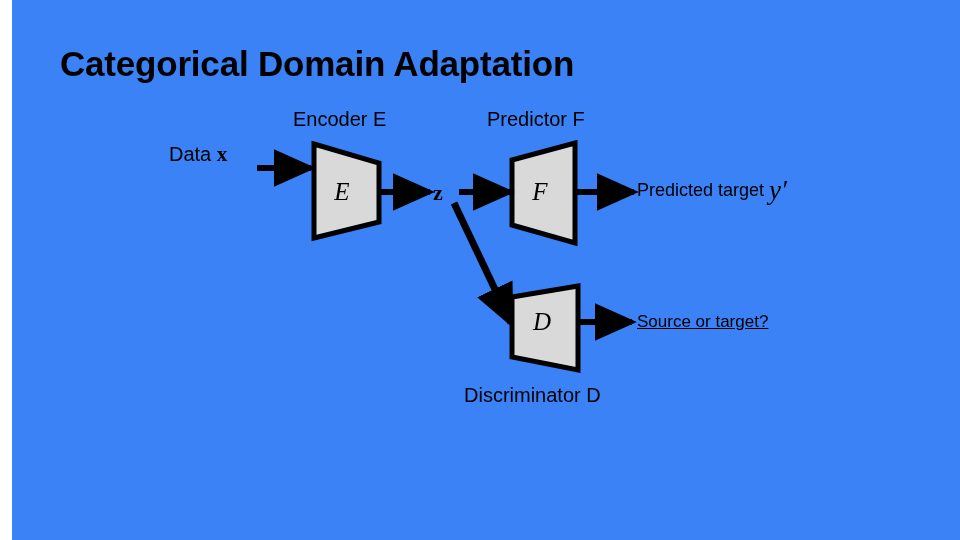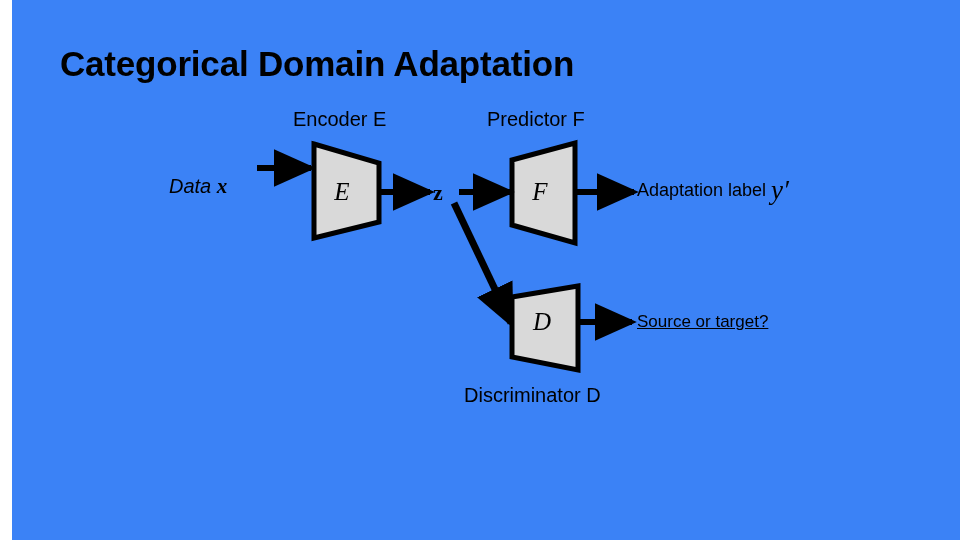--- a/index.html
+++ b/index.html
@@ -48,25 +48,24 @@
     font-family: "Liberation Sans", sans-serif;
   }
   #cap-encoder { left: 281px; top: 108px; }
   #cap-predictor { left: 475px; top: 108px; }
   #cap-discriminator { left: 452px; top: 384px; }
   #label-source-target { left: 625px; top: 312px; font-size: 17px; text-decoration: underline; }
 
   #label-data {
     position: absolute;
     left: 157px;
-    top: 174px;
+    top: 142px;
     font-size: 20px;
     white-space: nowrap;
     font-family: "Liberation Sans", sans-serif;
-    font-style: italic;
   }
   #label-data .bold-var {
     font-weight: bold;
     font-family: "Liberation Serif", serif;
     font-size: 21px;
   }
   #label-z {
     position: absolute;
     left: 421px;
     top: 180px;
@@ -145,21 +144,21 @@
   <div class="cap" id="cap-discriminator">Discriminator D</div>
 
   <div id="label-data">
     <span>Data</span>
     <span class="bold-var">x</span>
   </div>
 
   <div id="label-z">z</div>
 
   <div id="label-predicted">
-    <span>Adaptation label</span><span class="mathvar">y′</span>
+    <span>Predicted target</span><span class="mathvar">y′</span>
   </div>
 
   <div class="cap" id="label-source-target">Source or target?</div>
 
   <div class="block-letter" id="letter-E">E</div>
   <div class="block-letter" id="letter-F">F</div>
   <div class="block-letter" id="letter-D">D</div>
 
 </div>
 

